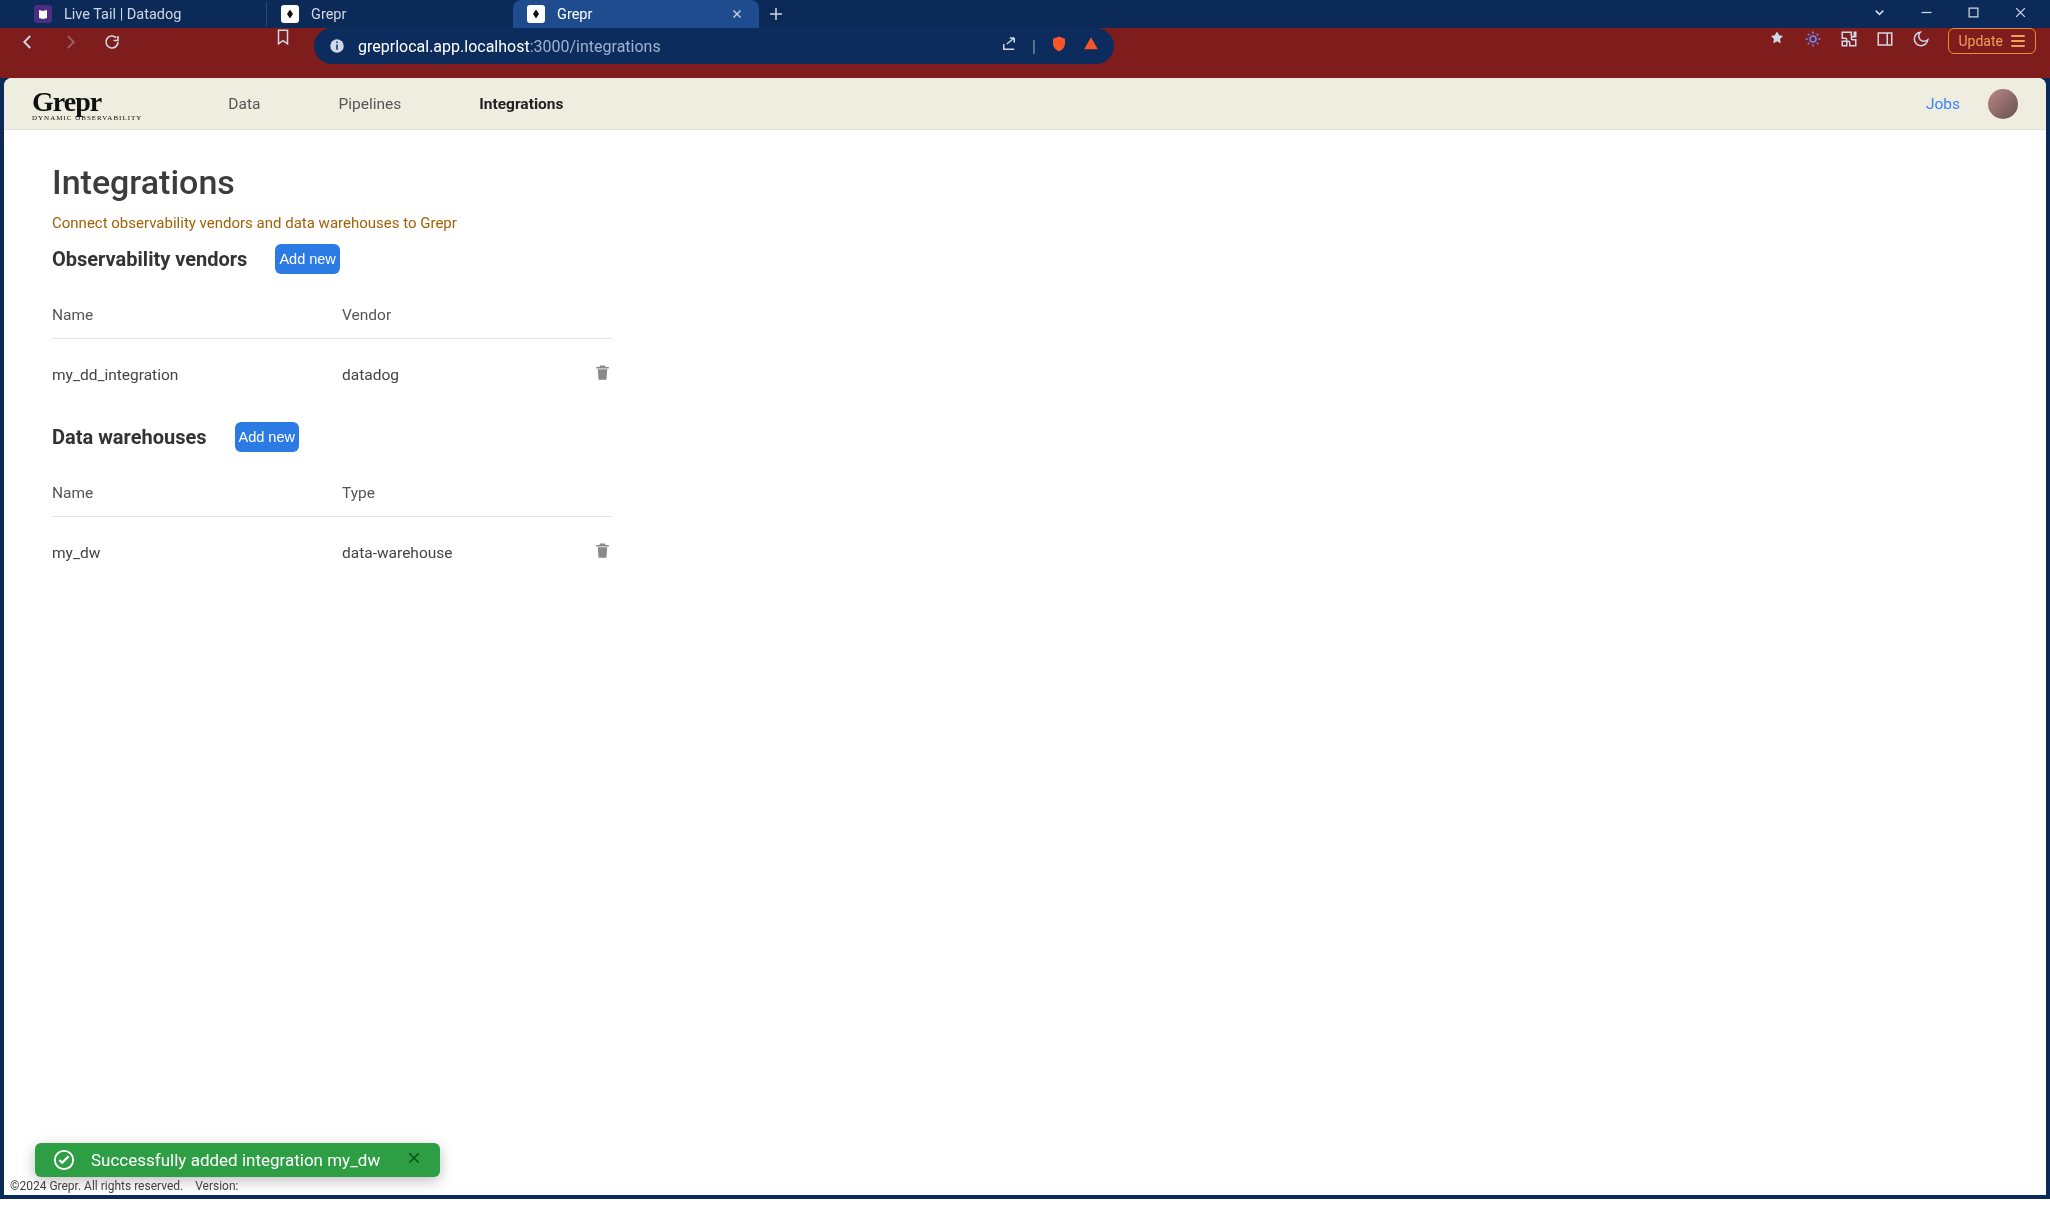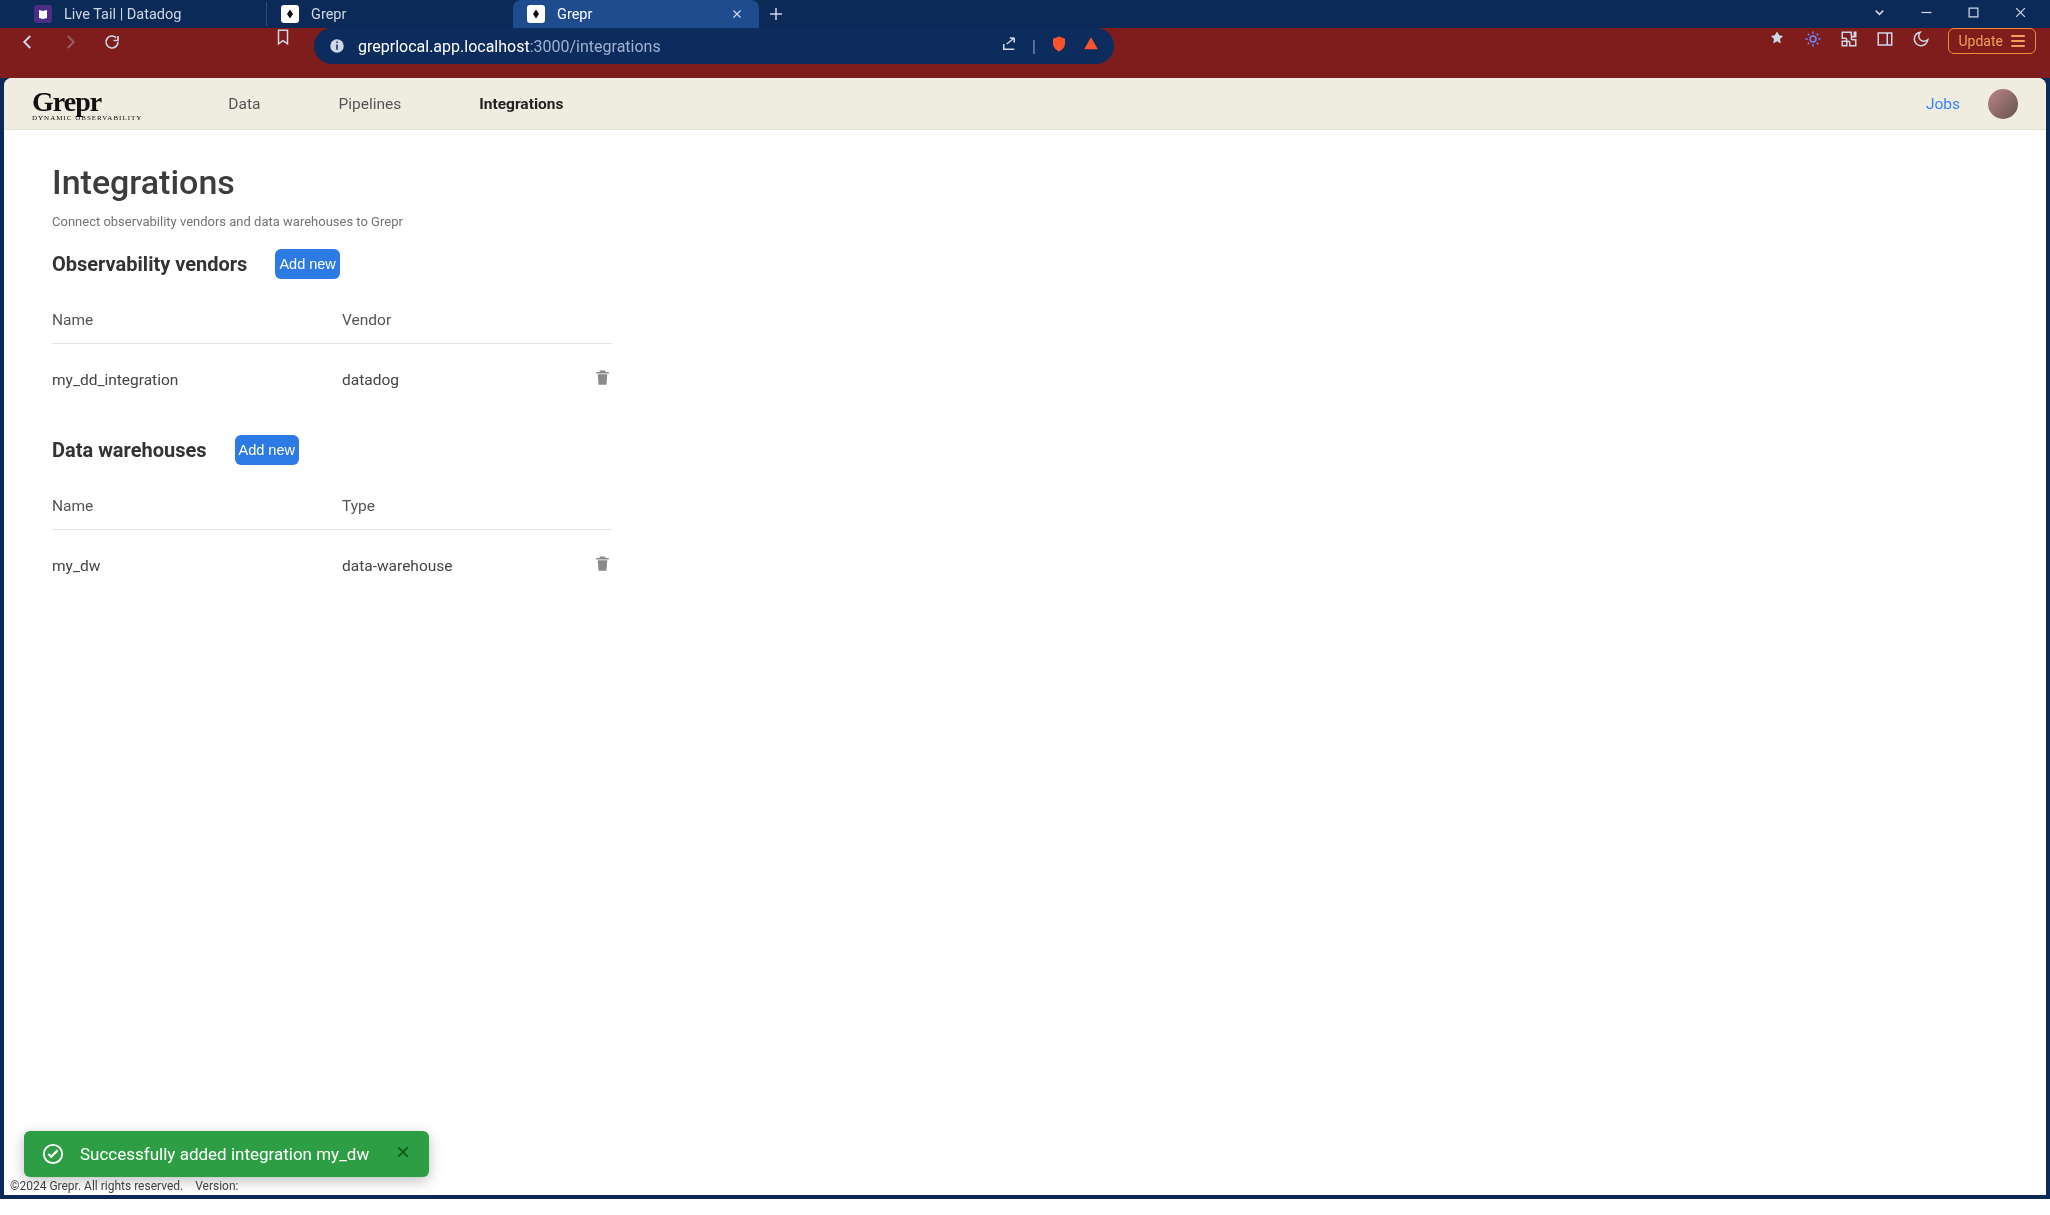--- a/index.html
+++ b/index.html
@@ -59,45 +59,45 @@
   .nav { display:flex; gap:30px; }
   .nav a { color:#555; text-decoration:none; font-size:15.5px;margin-left:48px; }
   .nav a.active { color:#222; font-weight:700; }
   .header-right { margin-left:auto; display:flex; align-items:center; gap:28px; }
   .jobs-link { color:#3b82f6; font-size:15.5px; text-decoration:none; }
   .avatar { width:30px; height:30px; border-radius:50%; background:linear-gradient(135deg,#b88,#866 60%,#654); }
 
   
   .page { padding:32px 48px; color:#333; max-width:820px; }
   h1.page-title { font-size:34px; font-weight:500; color:#3c3c3c; margin-bottom:12px; }
-  .page-desc { font-size:13px; color:#737373; margin-bottom:12px; }
-
-  .section-head { display:flex; align-items:center; gap:28px; margin-bottom:18px; margin-top:20px; }
+  .page-desc { font-size:15px; color:#a16207; margin-bottom:12px; }
+
+  .section-head { display:flex; align-items:center; gap:28px; margin-bottom:18px; margin-top:12px; }
   .section-head h2 { font-size:20px; font-weight:700; color:#333; }
   .add-btn {
     background:#2c7be5; color:#fff; border:none; border-radius:6px;
     padding:7px 4px; font-size:14.5px; cursor:pointer;
   }
 
   table.data { width:560px; border-collapse:collapse; }
   table.data th {
     text-align:left; font-weight:400; color:#555; font-size:15.5px;
     padding:14px 0; border-bottom:1px solid #e4e4e4;
   }
   table.data td { padding:24px 0; color:#444; font-size:15.5px; }
   .trash-cell { text-align:right; width:60px; }
   .trash { color:#8a8a8a; cursor:pointer; }
   .trash svg { width:19px; height:19px; }
 
   
   .toast {
-    position:absolute; left:20px; bottom:18px;
+    position:absolute; left:31px; bottom:18px;
     background:#2e9e44; color:#fff; border-radius:6px;
     display:flex; align-items:center; gap:16px;
-    padding:12px 18px; font-size:17px;
+    padding:6px 18px; font-size:17px;
     box-shadow:0 4px 14px rgba(0,0,0,.25);
   }
   .toast .check { width:22px; height:22px; }
   .toast .close-toast { margin-left:10px; cursor:pointer; }
   .toast .close-toast svg { width:16px; height:16px; stroke:#0c5a1b; }
 
   .footer {
     position:absolute; left:6px; bottom:2px; font-size:12px; color:#404040;margin-top:24px;
   }
 

